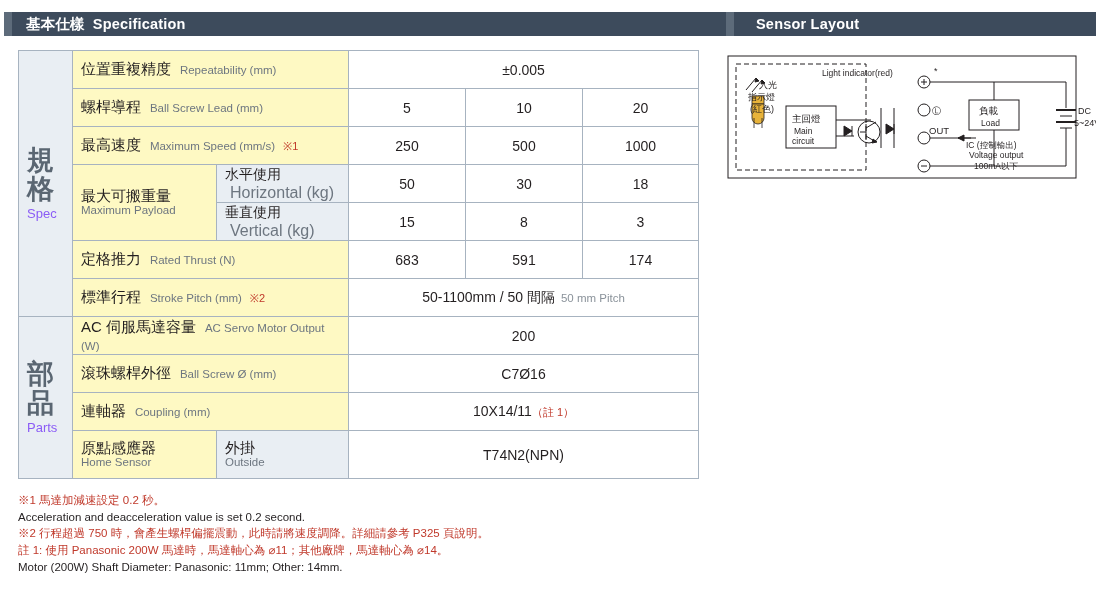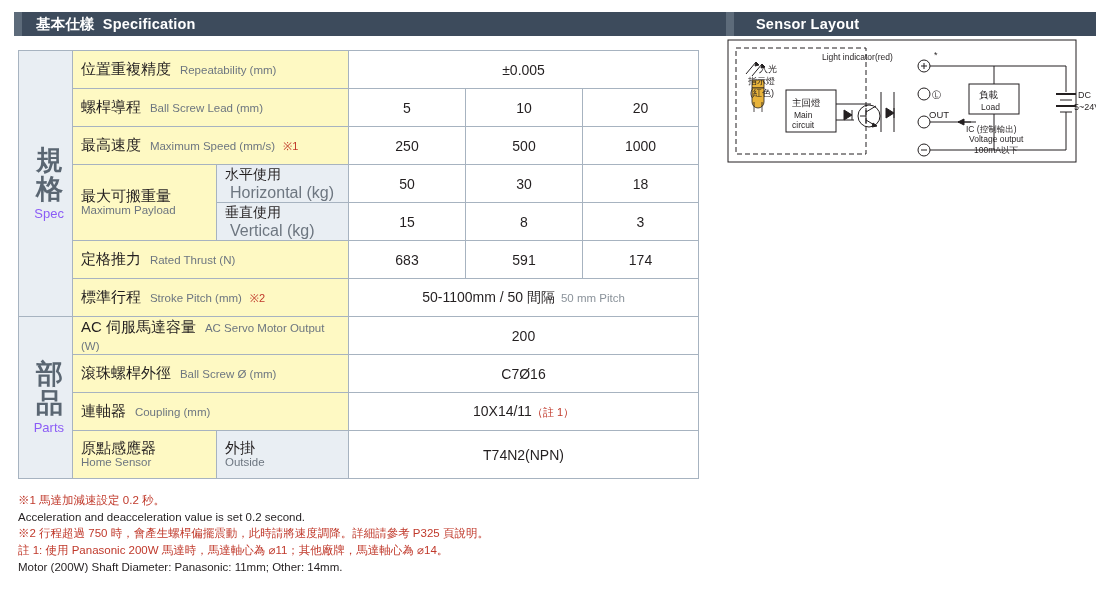--- a/index.html
+++ b/index.html
@@ -30,21 +30,21 @@
     color: #ffffff;
     display: flex;
     align-items: center;
     padding-left: 14px;
     font-size: 14.5px;
     font-weight: bold;
     letter-spacing: .2px;
   }
   .sec-header .hbody .en { margin-left: 8px; }
 
-  #spec-header { left: 14px; top: 12px; width: 812px; }
+  #spec-header { left: 4px; top: 12px; width: 812px; }
   #sensor-header { left: 726px; top: 12px; width: 370px; }
 
   
   .spec-table {
     position: absolute;
     left: 18px; top: 50px;
     width: 680px;
     border-collapse: collapse;
     table-layout: fixed;
   }
@@ -65,21 +65,21 @@
     text-align: center;
     background: #ffffff;
     font-size: 16px;
     color: #231f20;
   }
   .val-cell .sub { font-size: 11.5px; color: #8a929a; margin-left: 6px; }
   .val-cell .note-red { font-size: 11px; color: #c0392b; }
 
   .group-cell {
     background: #e9eef3;
-    text-align: right;
+    text-align: left;
     vertical-align: middle;
     width: 54px;
   }
   .group-cell .gzh {
     font-size: 27px;
     font-weight: bold;
     color: #5a6672;
     line-height: 1.08;
     letter-spacing: 1px;
   }
@@ -104,21 +104,21 @@
     width: 690px;
     font-size: 11.5px;
     line-height: 1.45;
   }
   .notes .red { color: #c0392b; }
   .notes .blk { color: #231f20; }
 
   
   .sensor-wrap {
     position: absolute;
-    left: 726px; top: 32px;
+    left: 726px; top: 48px;
     width: 370px; height: 150px;
   }
   .sensor-wrap svg { display: block; }
 </style>
 </head>
 <body>
 
 <div class="page">
 
   <div class="sec-header" id="spec-header">

